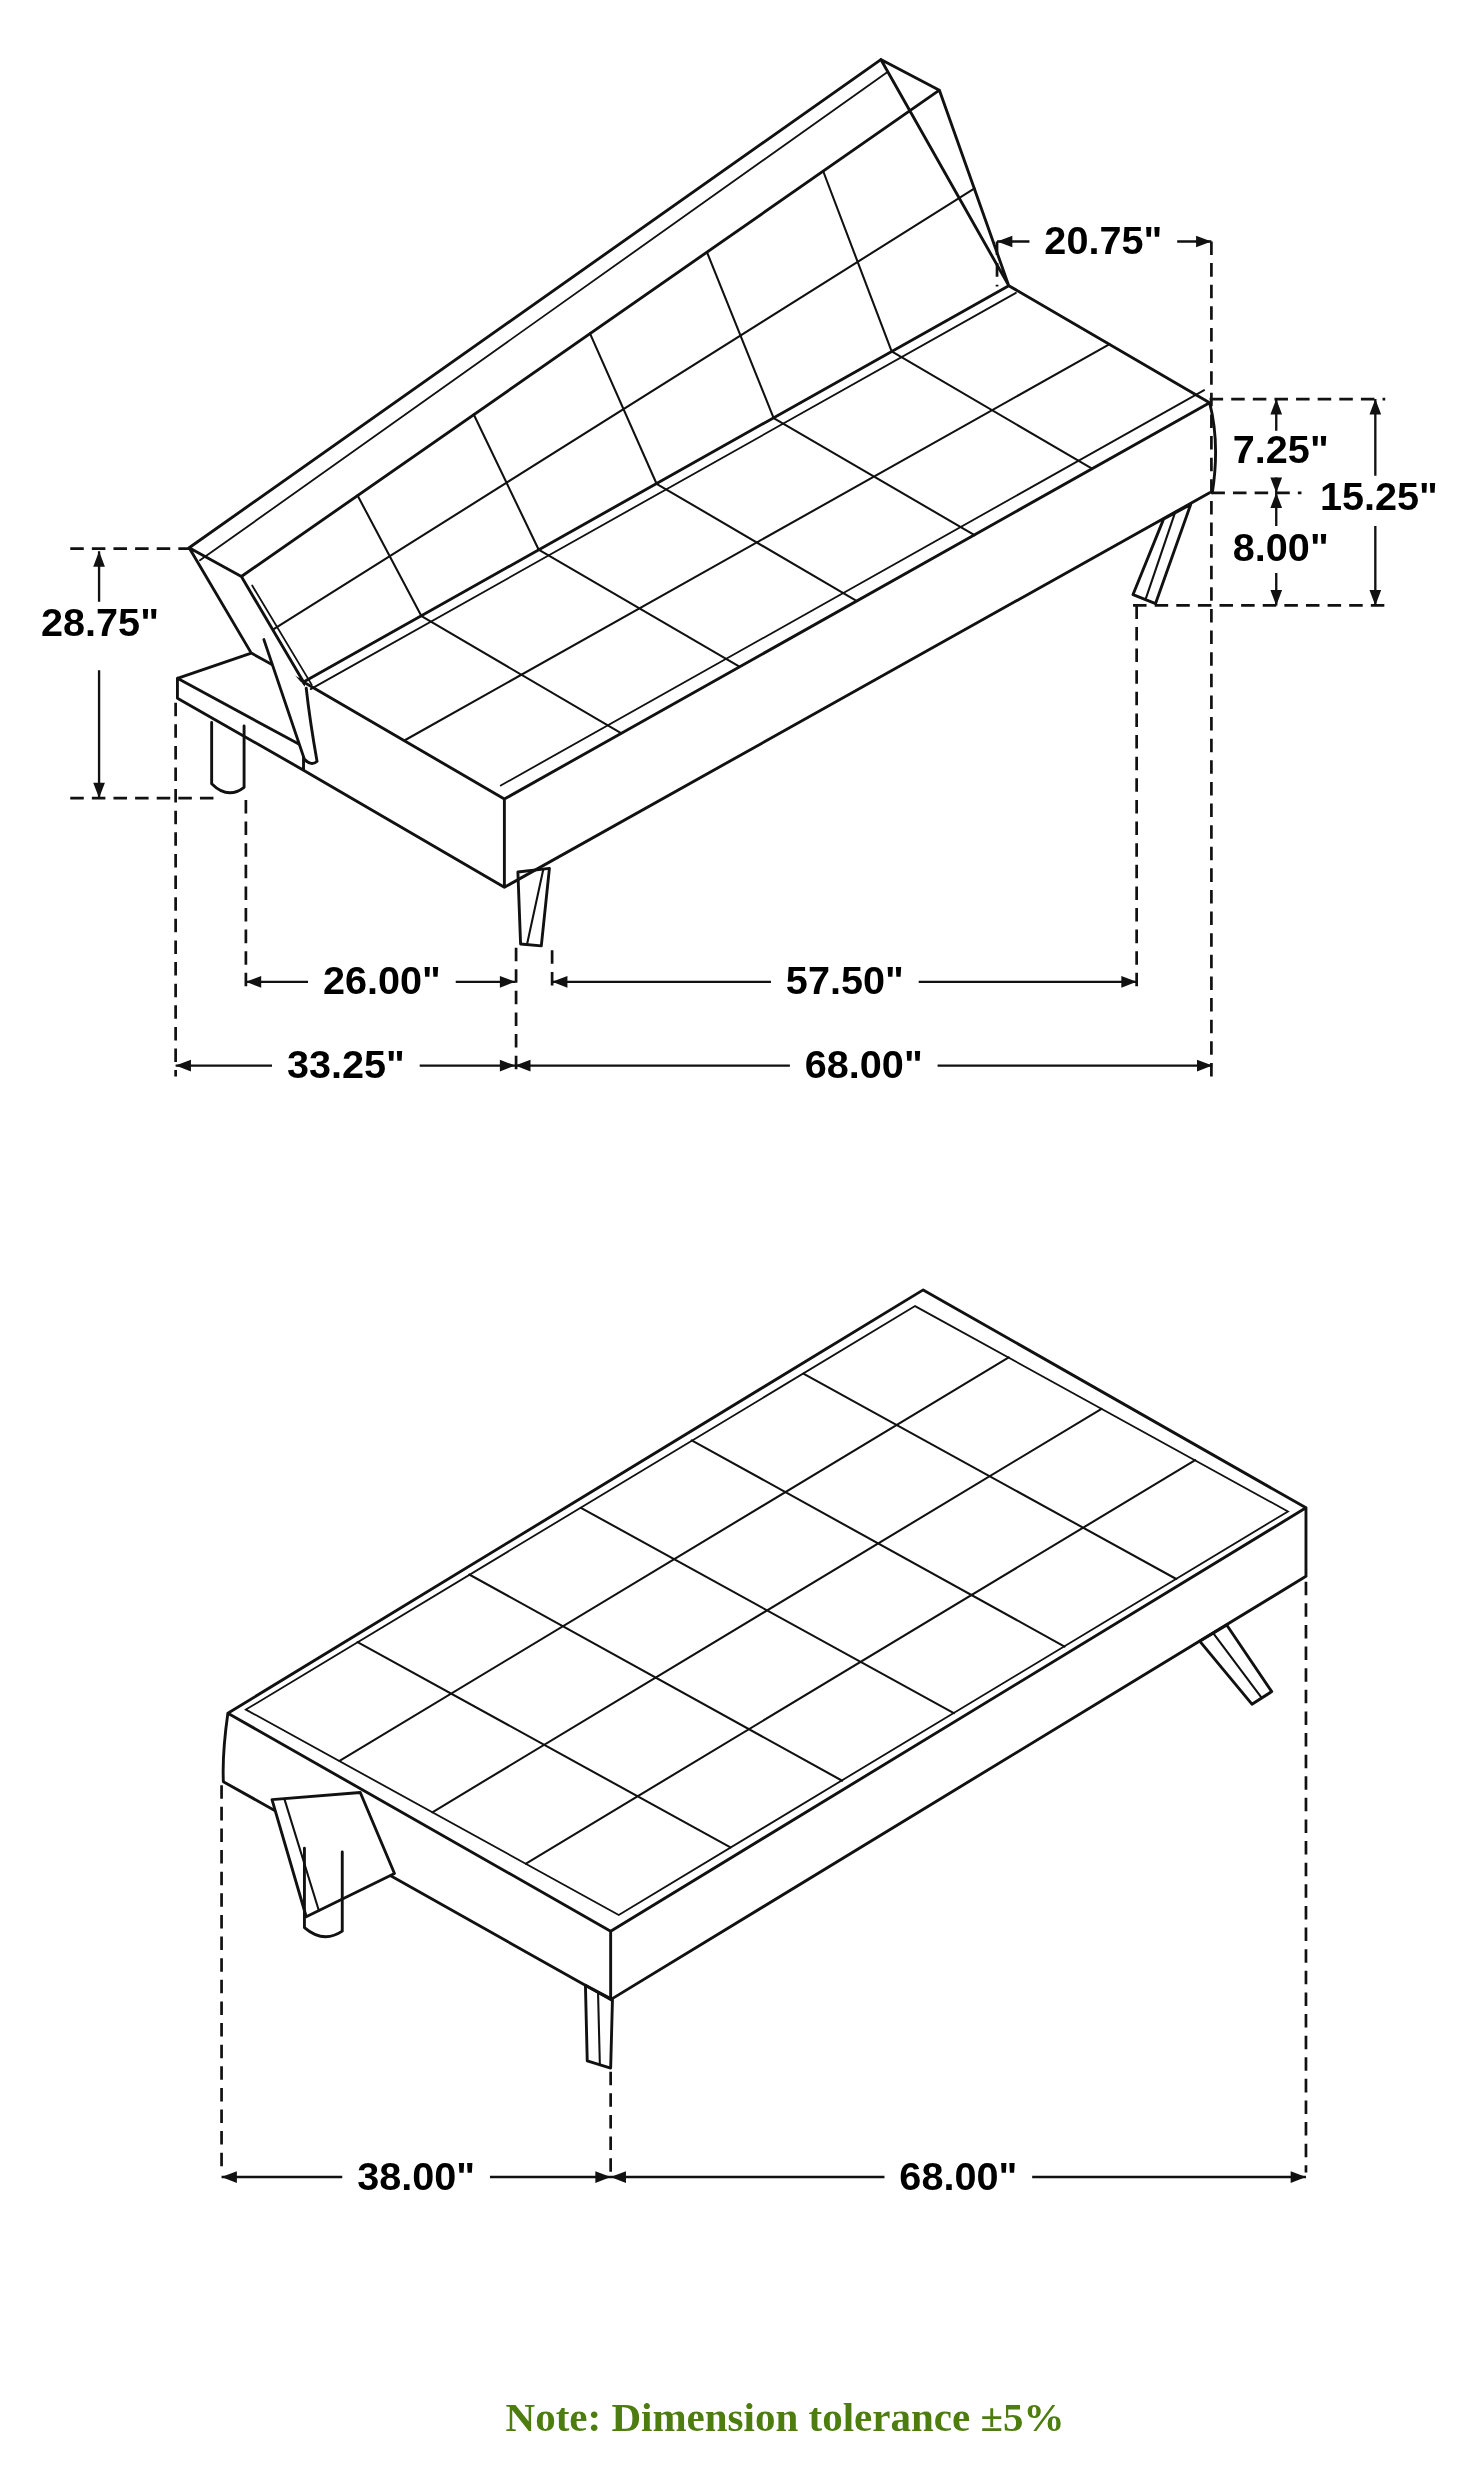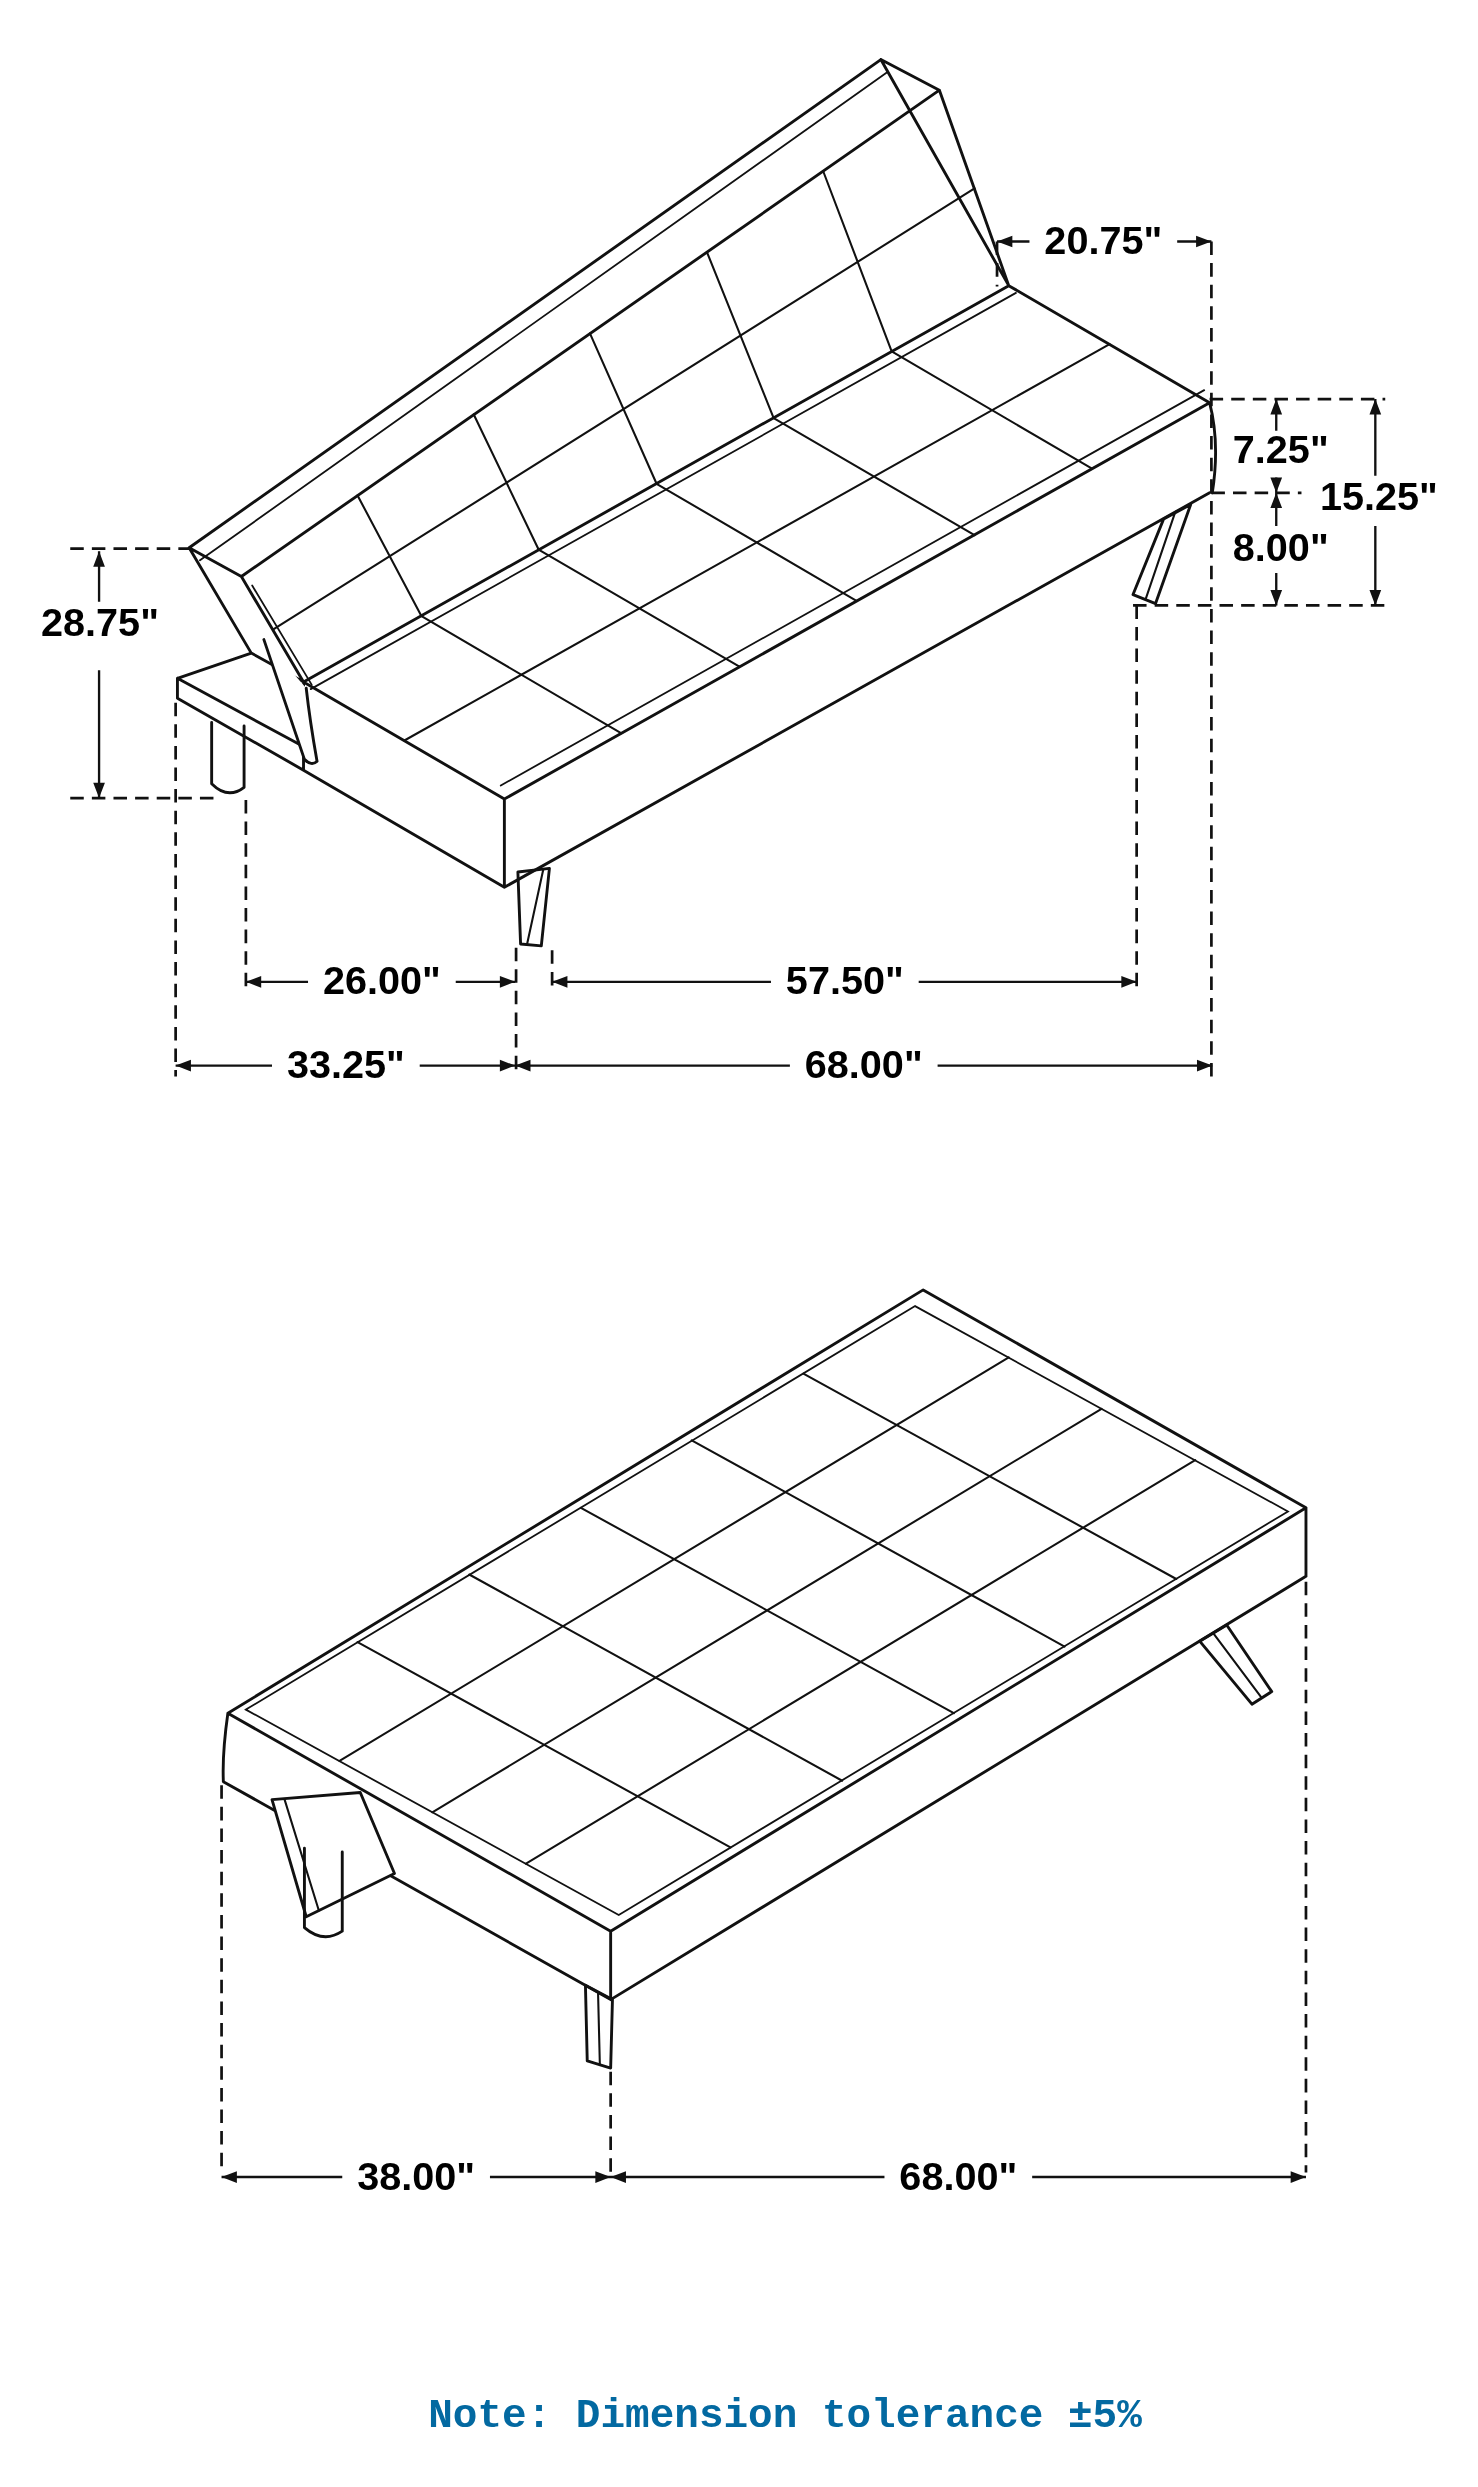--- a/index.html
+++ b/index.html
@@ -9,21 +9,21 @@
   .ln{stroke:#111;fill:none;stroke-width:3.2;stroke-linecap:round;stroke-linejoin:round;}
   .grid{stroke:#111;fill:none;stroke-width:2.3;stroke-linecap:round;}
   .pip{stroke:#111;fill:none;stroke-width:2;stroke-linecap:round;}
   .dim{stroke:#111;fill:none;stroke-width:2.6;stroke-linecap:butt;}
   .dash{stroke:#111;fill:none;stroke-width:3;stroke-dasharray:15 9;stroke-linecap:butt;}
   .arr{fill:#111;stroke:none;}
   .whitefill{fill:#ffffff;stroke:none;}
   text.dimlabel{font-family:"Liberation Sans",sans-serif;font-weight:bold;font-size:44px;
         fill:#000;text-anchor:middle;}
   .note{position:absolute;top:2393px;left:0;width:1478px;text-align:center;text-indent:92px;
-        font-family:Liberation Mono, monospace;font-weight:bold;font-size:41px;color:#0369a1;}
+        font-family:Liberation Serif, serif;font-weight:bold;font-size:41px;color:#4d7c0f;}
 </style>
 </head>
 <body>
 
 <div class="page">
 
 <svg width="1478" height="2487" viewBox="0 0 1641 2761">
 
   <g>
 

